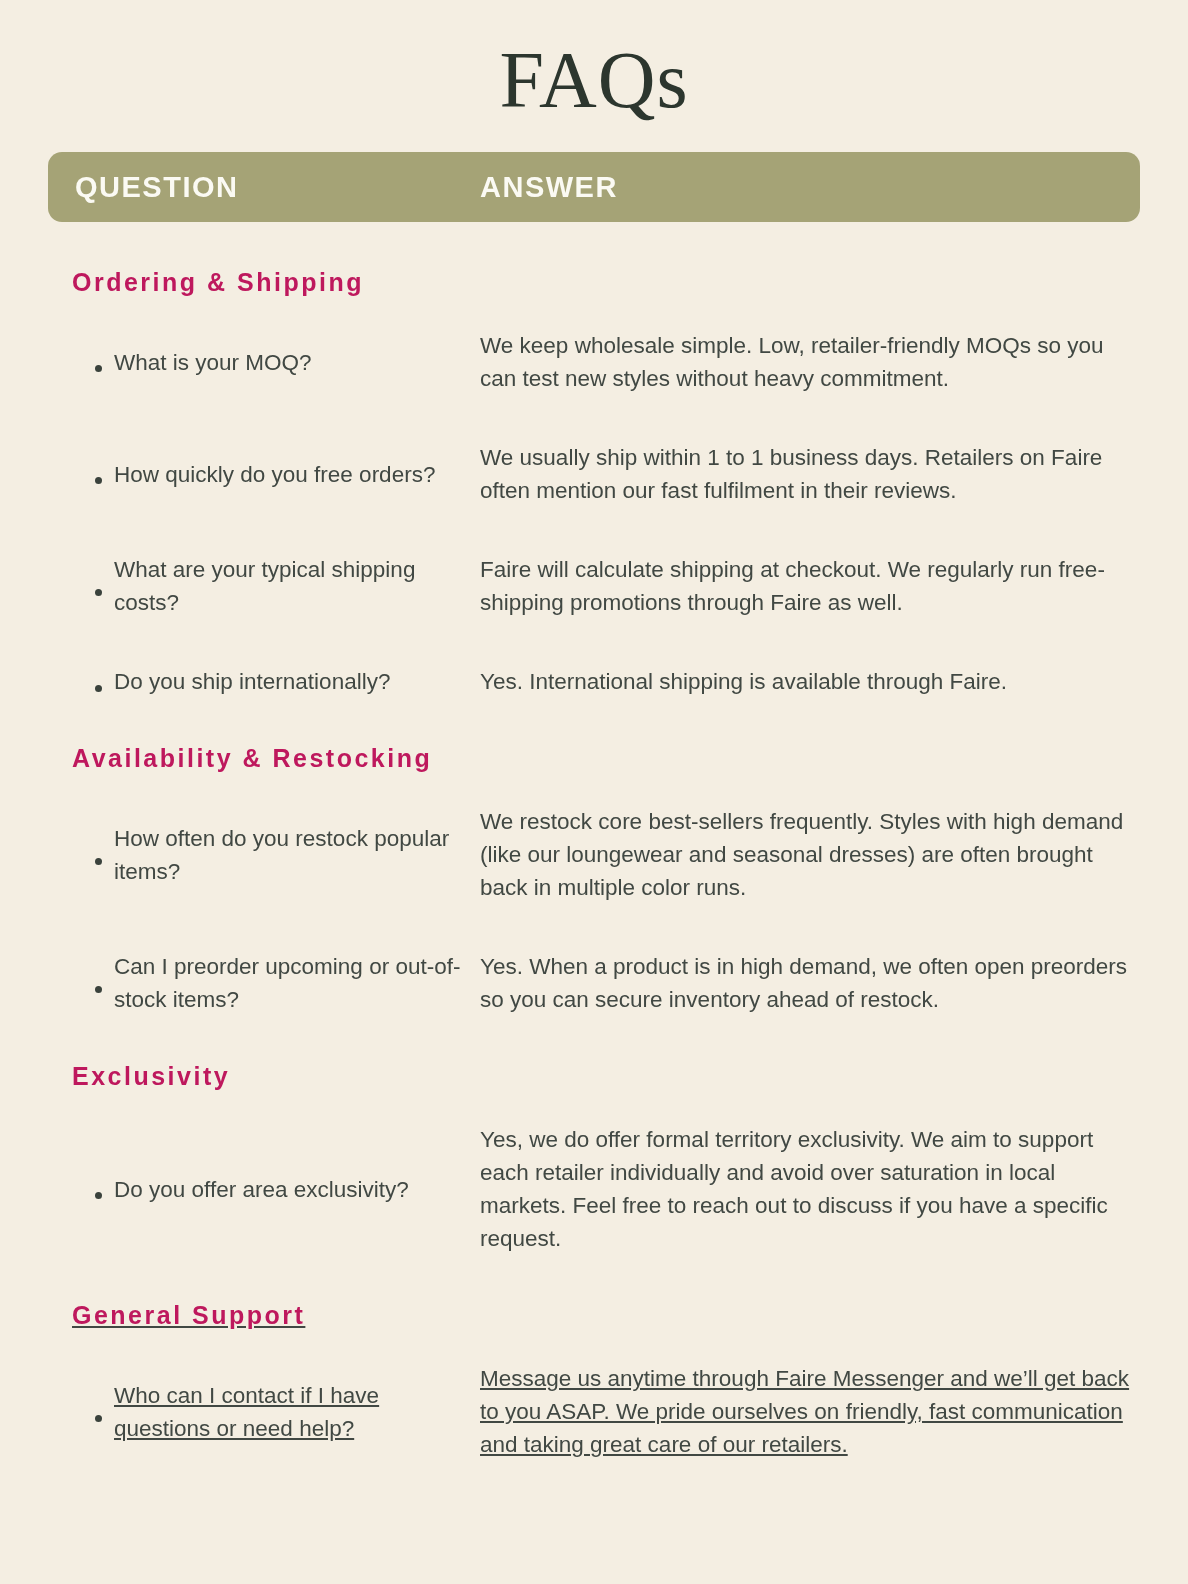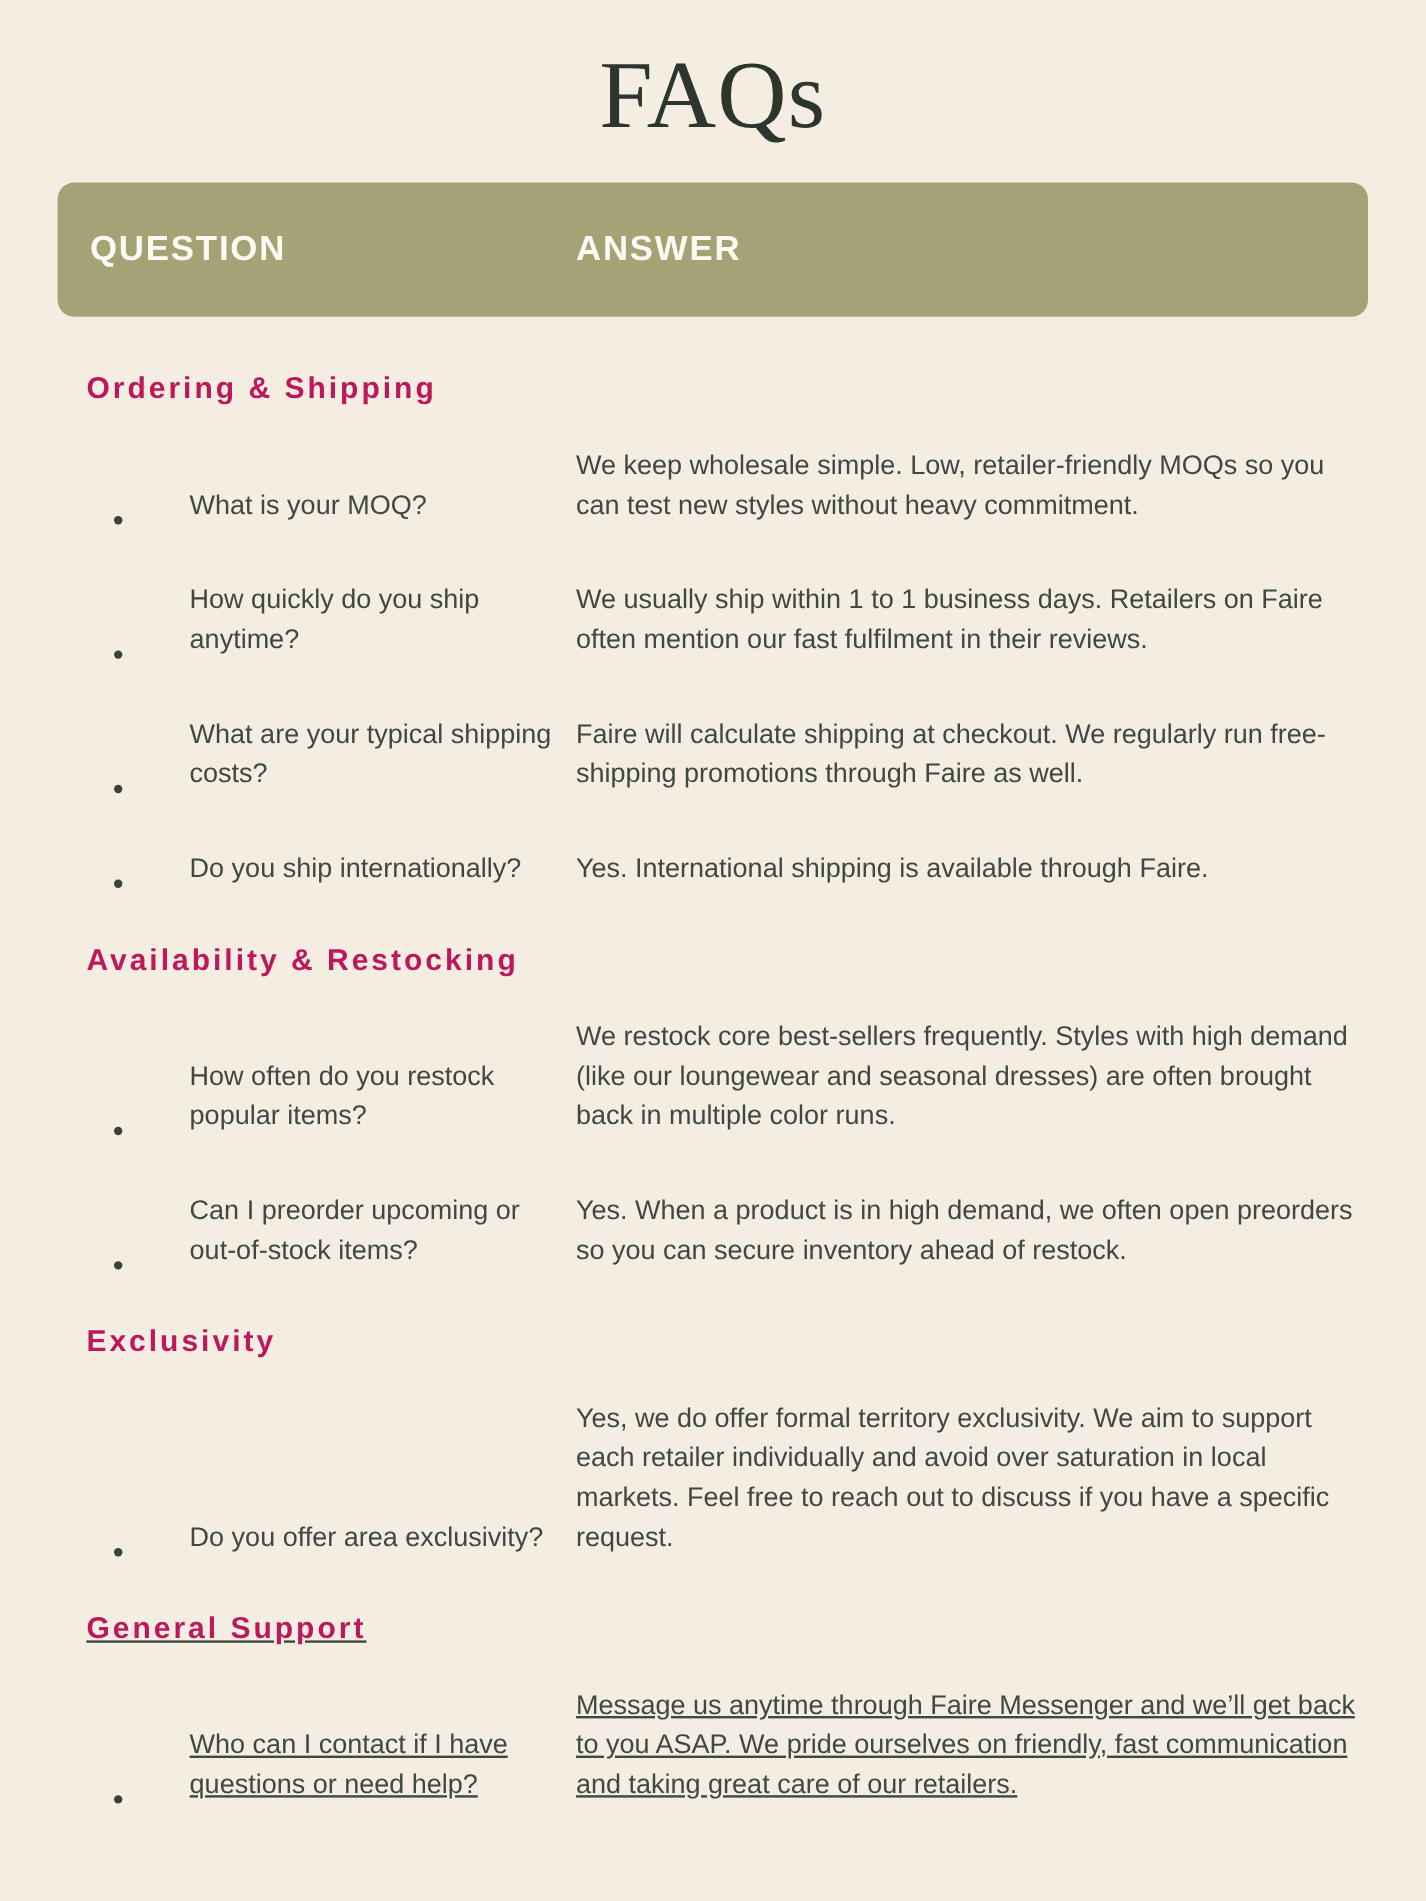--- a/index.html
+++ b/index.html
@@ -25,21 +25,21 @@
     font-size: 80px;
     line-height: 1.0;
     text-align: center;
     color: #2c362e;
     letter-spacing: 1px;
     margin: 0;
     padding-top: 40px;
   }
   .header-bar {
     margin: 32px 48px 0 48px;
-    height: 112px;
+    height: 70px;
     background: #a5a376;
     border-radius: 14px;
     display: flex;
     align-items: center;
     padding-left: 27px;
     box-sizing: border-box;
     color: #fbfaf3;
     font-weight: 700;
     font-size: 29px;
     letter-spacing: 1.5px;
@@ -68,25 +68,24 @@
     color: #be185d;
     margin: 0 0 32px 24px;
   }
   .qa-row {
     display: grid;
     grid-template-columns: 432px 1fr;
     margin-bottom: 46px;
   }
   .q-cell {
     display: flex;
-    align-items: flex-end;
+    align-items: center;
     padding-left: 47px;
     padding-right: 16px;
     box-sizing: border-box;
-    gap: 44px;
   }
   .bullet {
     width: 7px;
     height: 7px;
     border-radius: 50%;
     background: #3a423c;
     margin: 13px 12px 0 0;
     flex: none;
   }
   .q-text, .a-text {
@@ -119,21 +118,21 @@
           <p class="q-text">What is your MOQ?</p>
         </div>
         <div class="a-cell">
           <p class="a-text">We keep wholesale simple. Low, retailer-friendly MOQs so you can test new styles without heavy commitment.</p>
         </div>
       </div>
 
       <div class="qa-row">
         <div class="q-cell">
           <span class="bullet"></span>
-          <p class="q-text">How quickly do you ship anytime?</p>
+          <p class="q-text">How quickly do you free orders?</p>
         </div>
         <div class="a-cell">
           <p class="a-text">We usually ship within 1 to 1 business days. Retailers on Faire often mention our fast fulfilment in their reviews.</p>
         </div>
       </div>
 
       <div class="qa-row">
         <div class="q-cell">
           <span class="bullet"></span>
           <p class="q-text">What are your typical shipping costs?</p>

